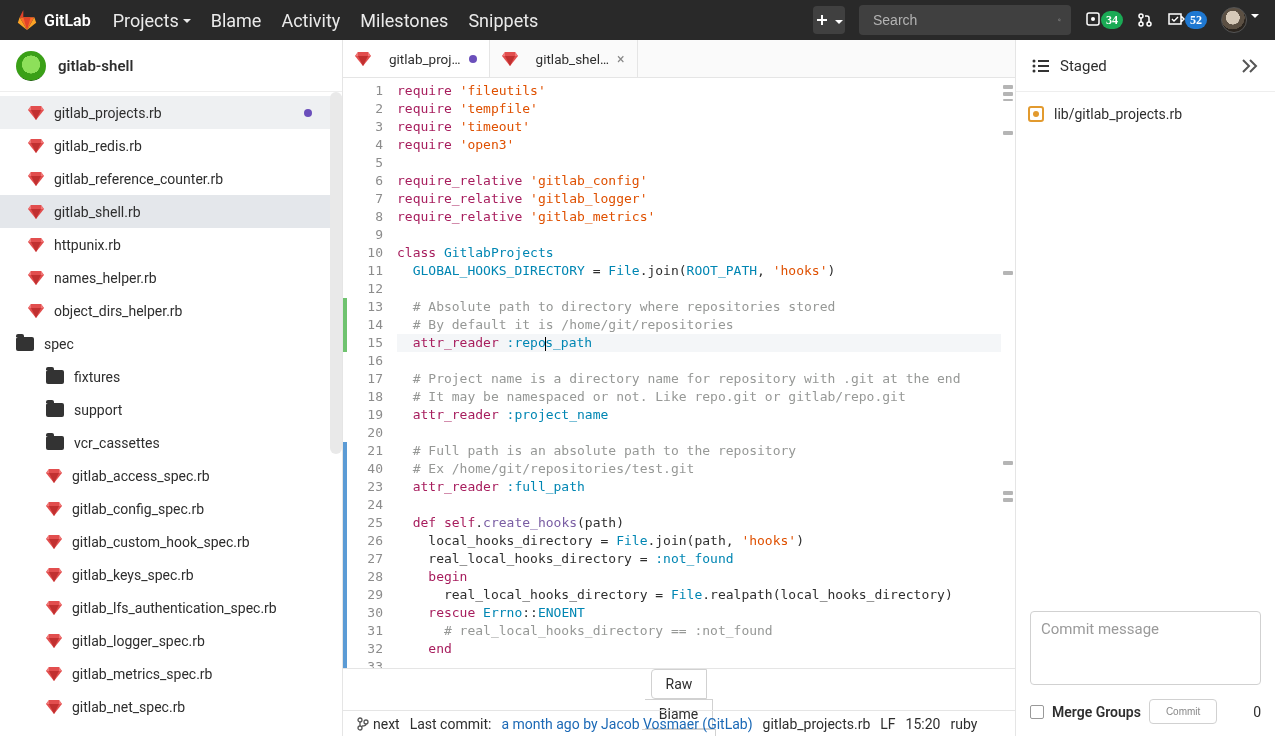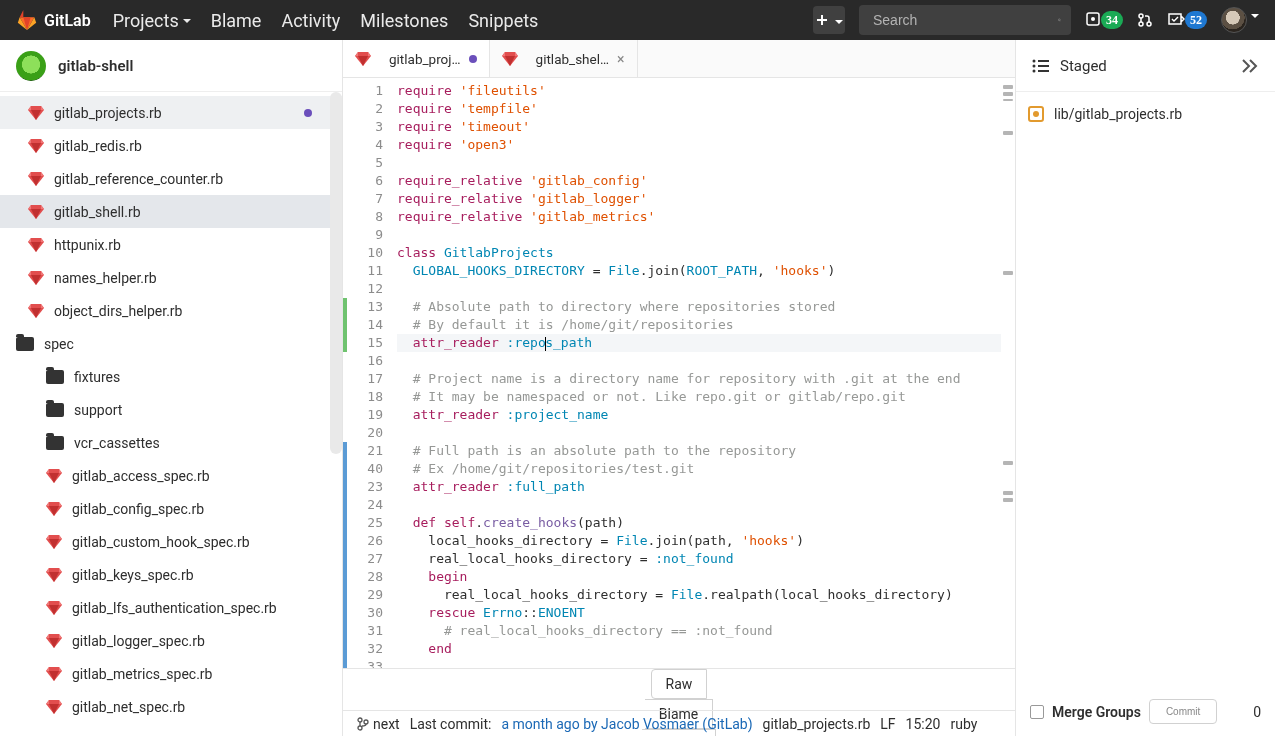--- a/index.html
+++ b/index.html
@@ -605,20 +605,23 @@
       <svg class="icon-svg" width="20" height="16" viewBox="0 0 20 16">
           <path stroke="#555" stroke-width="2" fill="none" d="M4 2l6 6-6 6M11 2l6 6-6 6"></path>
         </svg>
     </div>
     <div class="staged-list">
       <div class="staged-item">
         <span class="staged-icon"></span>
         <span>lib/gitlab_projects.rb</span>
       </div>
     </div>
+    <div class="commit-box">
+      <textarea placeholder="Commit message" style=""></textarea>
+    </div>
     <div class="mr-row">
       <span class="checkbox"></span>
       <span style="font-weight:600">Merge Groups</span>
       <button class="commit-btn">Commit</button>
       <span class="count">0</span>
     </div>
   </div>
 </div>
 
 </body></html>

